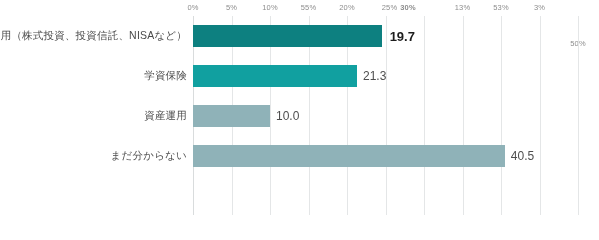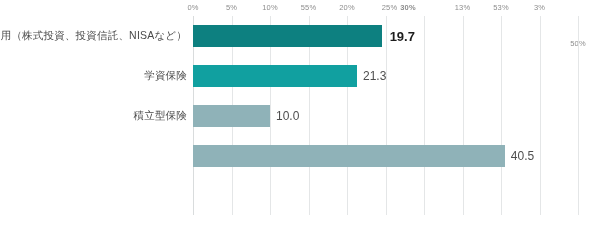--- a/index.html
+++ b/index.html
@@ -145,25 +145,26 @@
       <span class="val-label emph" style="left: 389.65px;">19.7</span>
     </div>
 
     <div class="row" style="top: 40px;">
       <span class="cat-label">学資保険</span>
       <div class="bar" style="width: 164.01px; background: rgb(17, 160, 160);"></div>
       <span class="val-label" style="left: 363.01px;">21.3</span>
     </div>
 
     <div class="row" style="top: 80px;">
-      <span class="cat-label">積立型保険</span>
+      <span class="cat-label">資産運用</span>
       <div class="bar" style="width: 77px; background: rgb(143, 178, 184);"></div>
       <span class="val-label" style="left: 276px;">10.0</span>
     </div>
 
     <div class="row" style="top: 120px;">
+      <span class="cat-label">まだ分からない</span>
       <div class="bar" style="width: 311.85px; background: rgb(143, 178, 184);"></div>
       <span class="val-label" style="left: 510.85px;">40.5</span>
     </div>
 
 
   </div>
 </div>
 
 </body></html>

